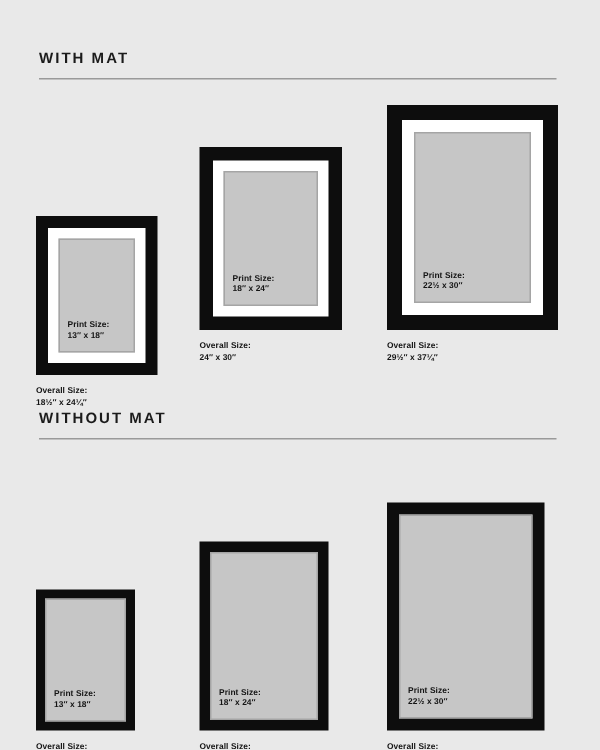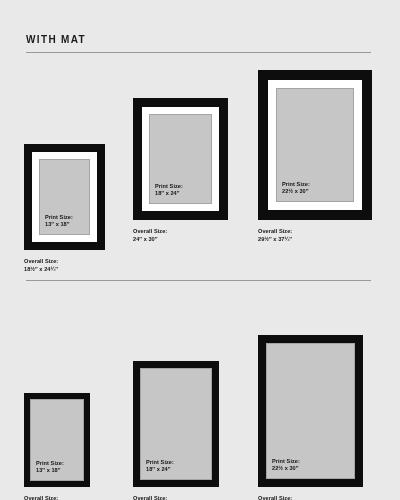--- a/index.html
+++ b/index.html
@@ -159,20 +159,21 @@
           <span>29½″ x 37¼″</span>
         </div>
       </div>
 
     </div>
   </div>
 
   <div class="section" style="top:265px;height:235px;">
 
     <div class="section-head" style="top:9px;">
+      <div class="section-title">WITHOUT MAT</div>
       <div class="section-rule"></div>
     </div>
 
     <div class="frames-row" style="top:38px;">
 
       <div class="frame-group" style="left:24px;top:90px;width:100px;height:115px;">
         <div class="frame" style="left:0;top:0;width:66px;height:94px;"></div>
         <div class="print" style="left:6px;top:6px;width:54px;height:82px;">
           <div class="print-label">
             <span>Print Size:</span><br>

